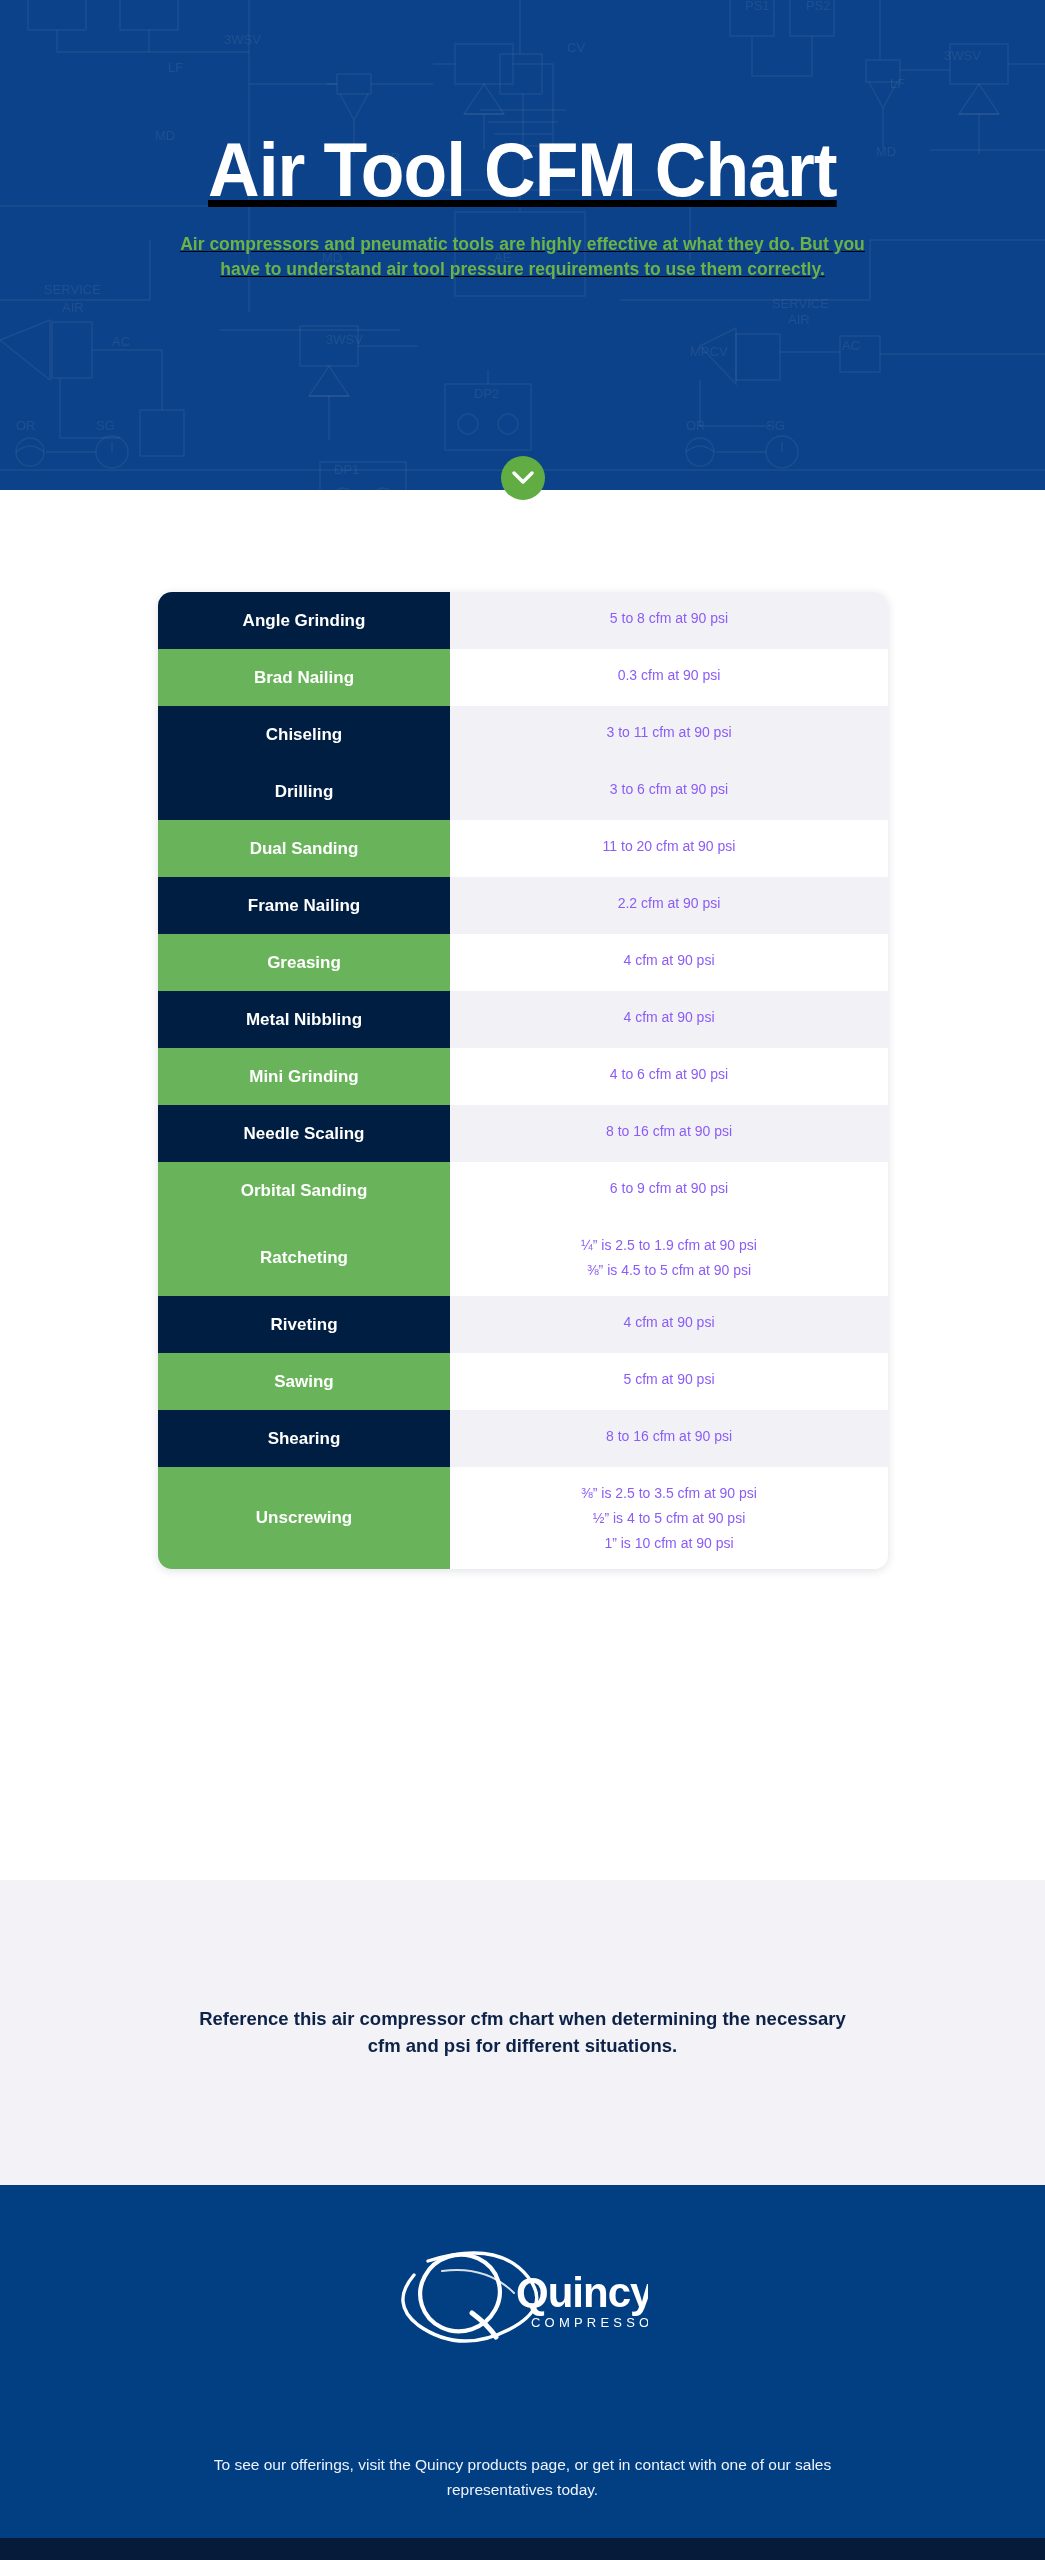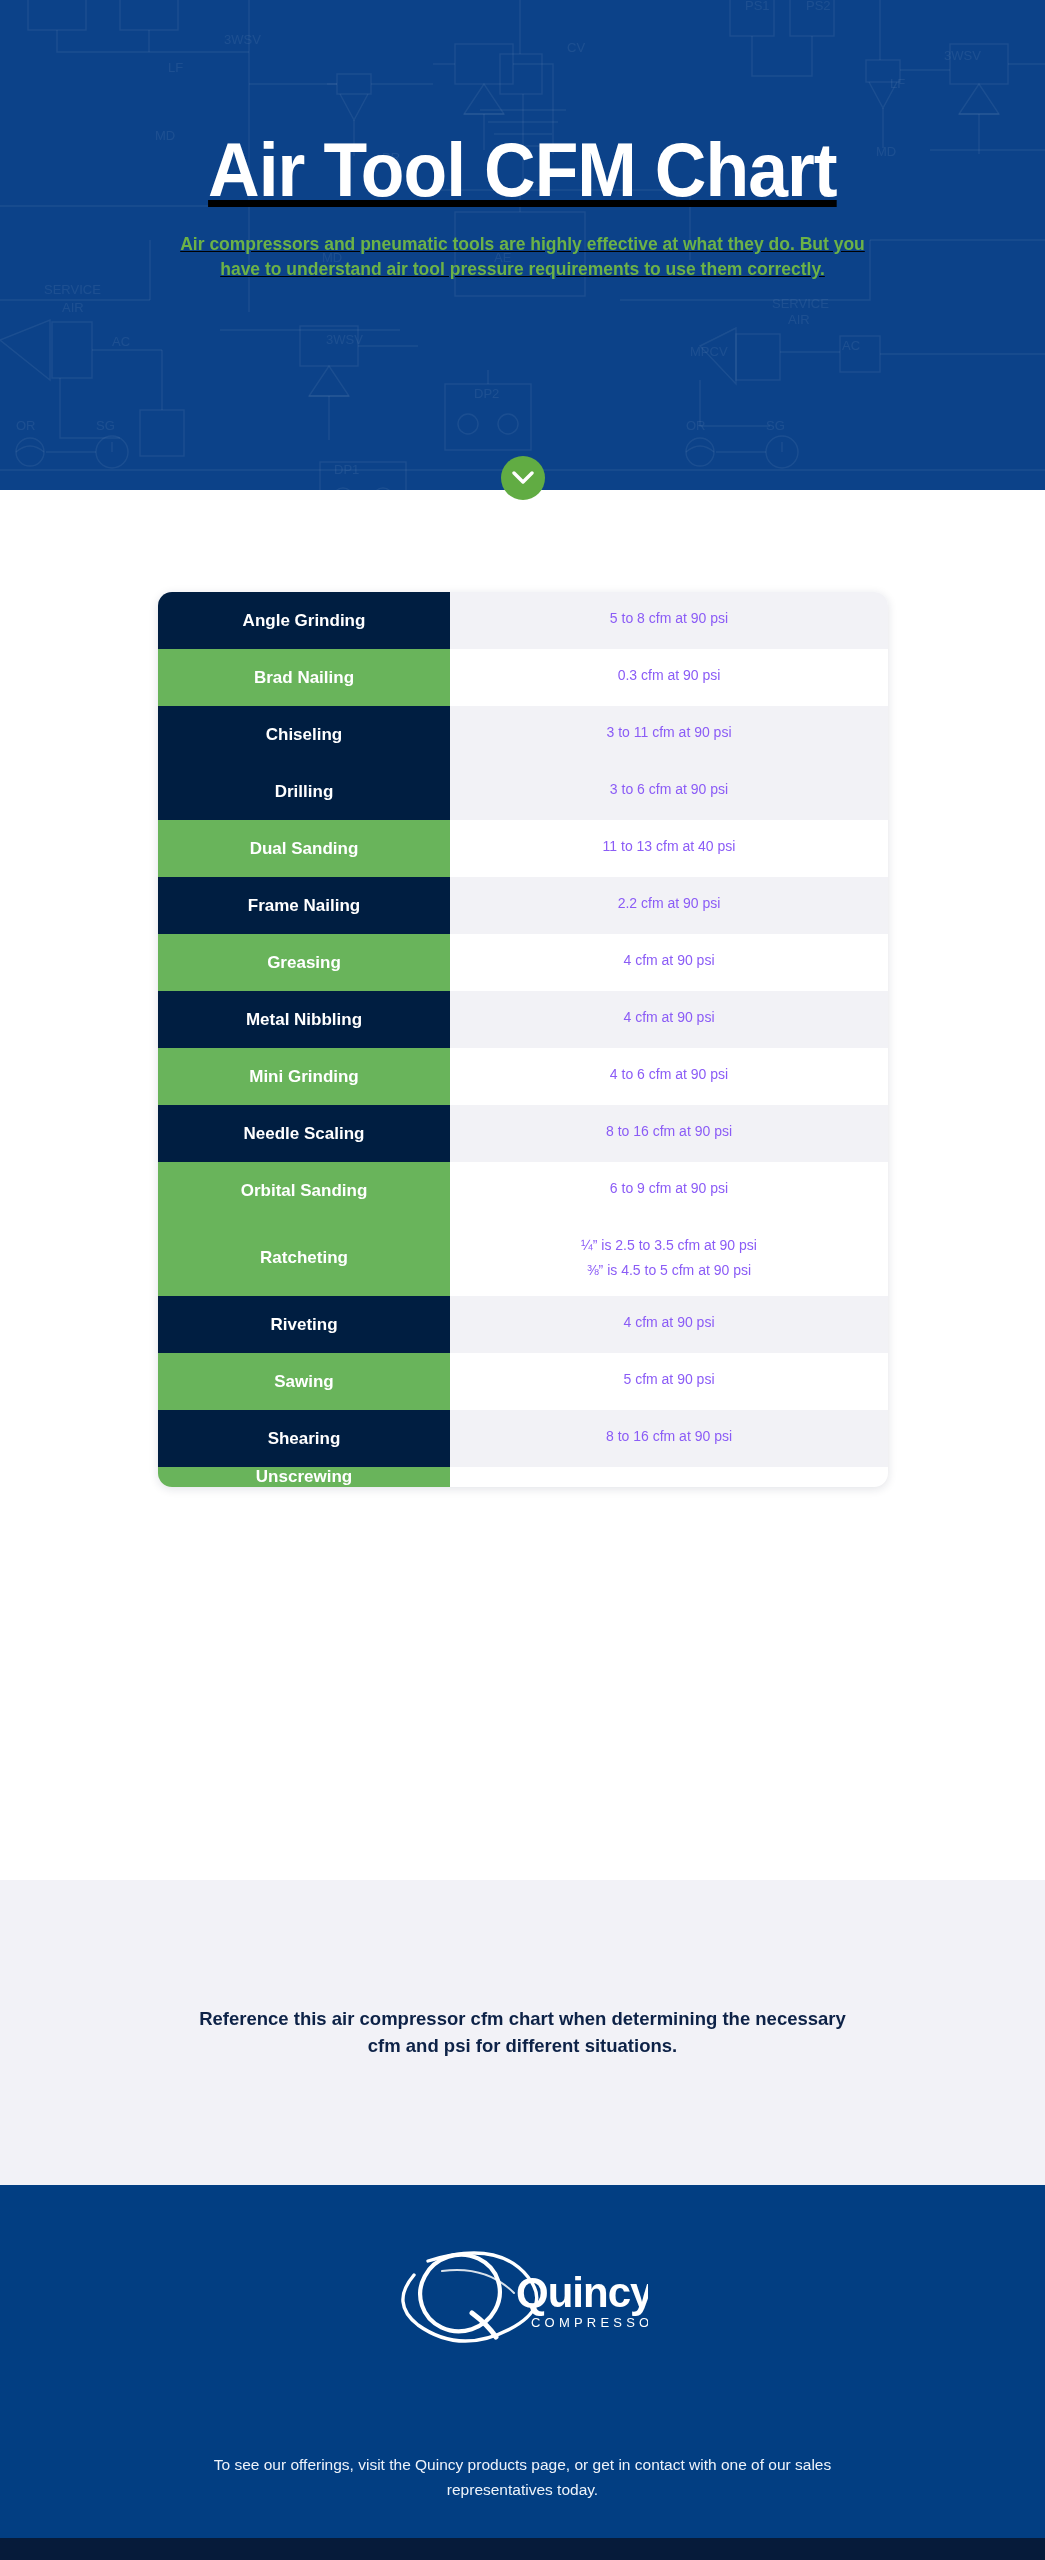--- a/index.html
+++ b/index.html
@@ -340,21 +340,21 @@
     <div class="row navy alt-a">
       <div class="cell-label">Drilling</div>
       <div class="cell-value">
         <span class="vline">3 to 6 cfm at 90 psi</span>
       </div>
     </div>
 
     <div class="row green alt-b">
       <div class="cell-label">Dual Sanding</div>
       <div class="cell-value">
-        <span class="vline">11 to 13 cfm at 40 psi</span>
+        <span class="vline">11 to 20 cfm at 90 psi</span>
       </div>
     </div>
 
     <div class="row navy alt-a">
       <div class="cell-label">Frame Nailing</div>
       <div class="cell-value">
         <span class="vline">2.2 cfm at 90 psi</span>
       </div>
     </div>
 
@@ -390,21 +390,21 @@
       <div class="cell-label">Orbital Sanding</div>
       <div class="cell-value">
         <span class="vline">6 to 9 cfm at 90 psi</span>
       </div>
     </div>
 
 
     <div class="row green alt-b tall">
       <div class="cell-label">Ratcheting</div>
       <div class="cell-value">
-        <span class="vline">¼” is 2.5 to 3.5 cfm at 90 psi</span>
+        <span class="vline">¼” is 2.5 to 1.9 cfm at 90 psi</span>
         <span class="vline">⅜” is 4.5 to 5 cfm at 90 psi</span>
       </div>
     </div>
 
     <div class="row navy alt-a">
       <div class="cell-label">Riveting</div>
       <div class="cell-value">
         <span class="vline">4 cfm at 90 psi</span>
       </div>
     </div>
@@ -418,20 +418,25 @@
 
     <div class="row navy alt-a">
       <div class="cell-label">Shearing</div>
       <div class="cell-value">
         <span class="vline">8 to 16 cfm at 90 psi</span>
       </div>
     </div>
 
     <div class="row green alt-b tall">
       <div class="cell-label">Unscrewing</div>
+      <div class="cell-value">
+        <span class="vline">⅜” is 2.5 to 3.5 cfm at 90 psi</span>
+        <span class="vline">½” is 4 to 5 cfm at 90 psi</span>
+        <span class="vline">1” is 10 cfm at 90 psi</span>
+      </div>
     </div>
 
   </div>
 </section>
 
 <section class="note-band">
   <p class="note-text">Reference this air compressor cfm chart when determining the necessary cfm and psi for different situations.</p>
 </section>
 
 <footer class="footer">

